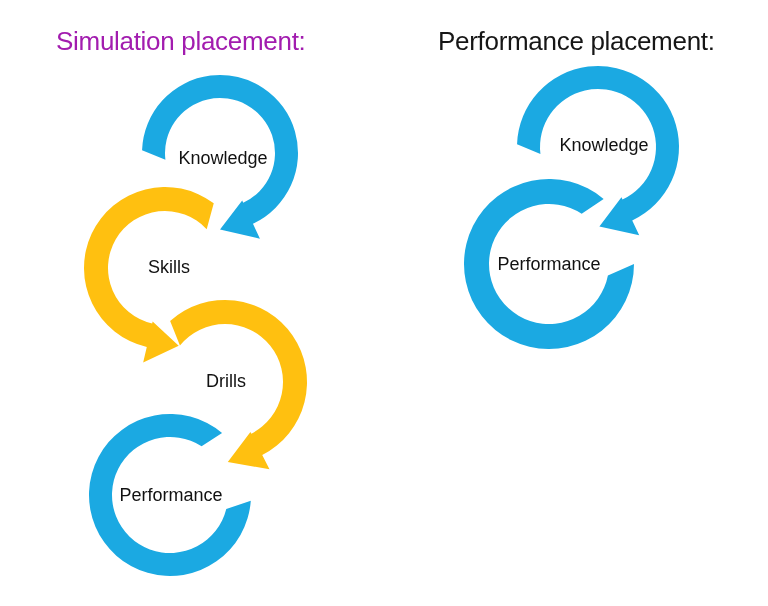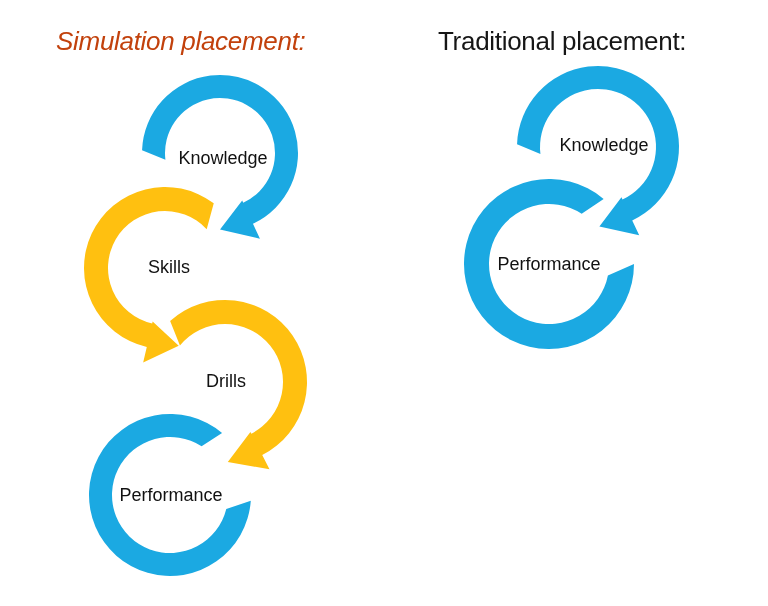--- a/index.html
+++ b/index.html
@@ -14,22 +14,22 @@
   .rings-svg{position:absolute;left:0;top:0;}
   .ring-label{
     font-family:"Liberation Sans",sans-serif;
     fill:#111111;
   }
 </style>
 </head>
 <body>
 
 <div class="canvas">
-  <div class="title" id="title-left" style="left: 56px; top: 26px; font-size: 26px; color: #c2410c; font-style: italic;">Simulation placement:</div>
-  <div class="title" id="title-right" style="left: 438px; top: 26px; font-size: 26px; color: rgb(22, 22, 22);">Traditional placement:</div>
+  <div class="title" id="title-left" style="left: 56px; top: 26px; font-size: 26px; color: #a21caf;">Simulation placement:</div>
+  <div class="title" id="title-right" style="left: 438px; top: 26px; font-size: 26px; color: rgb(22, 22, 22);">Performance placement:</div>
   <svg class="rings-svg" id="rings-svg" width="768" height="606" viewBox="0 0 768 606">
       <path d="M 142.05 150.28 A 78 78 0 1 1 252.96 223.69 L 259.94 238.65 L 220.00 229.50 L 242.19 200.58 L 243.24 202.85 A 55 55 0 1 0 165.41 159.70 Z" fill="#1BA9E2"></path>
       <text x="223" y="158" text-anchor="middle" dominant-baseline="central" font-size="18" class="ring-label">Knowledge</text>
       <path d="M 213.75 203.31 A 81 81 0 1 0 146.78 346.92 L 143.18 362.51 L 178.72 345.80 L 152.63 321.59 L 152.18 323.54 A 57 57 0 1 1 206.69 229.13 Z" fill="#FFC010"></path>
       <text x="169" y="267" text-anchor="middle" dominant-baseline="central" font-size="18" class="ring-label">Skills</text>
       <path d="M 170.13 321.06 A 82 82 0 1 1 262.23 455.06 L 269.49 469.32 L 227.79 461.95 L 250.42 431.90 L 251.33 433.68 A 58 58 0 1 0 179.93 345.50 Z" fill="#FFC010"></path>
       <text x="226" y="381" text-anchor="middle" dominant-baseline="central" font-size="18" class="ring-label">Drills</text>
       <path d="M 250.80 500.65 A 81 81 0 1 1 222.07 432.95 L 201.59 446.36 A 58 58 0 1 0 226.28 509.03 Z" fill="#1BA9E2"></path>
       <text x="171" y="495" text-anchor="middle" dominant-baseline="central" font-size="18" class="ring-label">Performance</text>
       <path d="M 517.05 144.17 A 81 81 0 1 1 632.23 220.41 L 639.21 235.37 L 599.39 226.49 L 621.46 197.30 L 622.51 199.57 A 58 58 0 1 0 540.43 154.07 Z" fill="#1BA9E2"></path>

